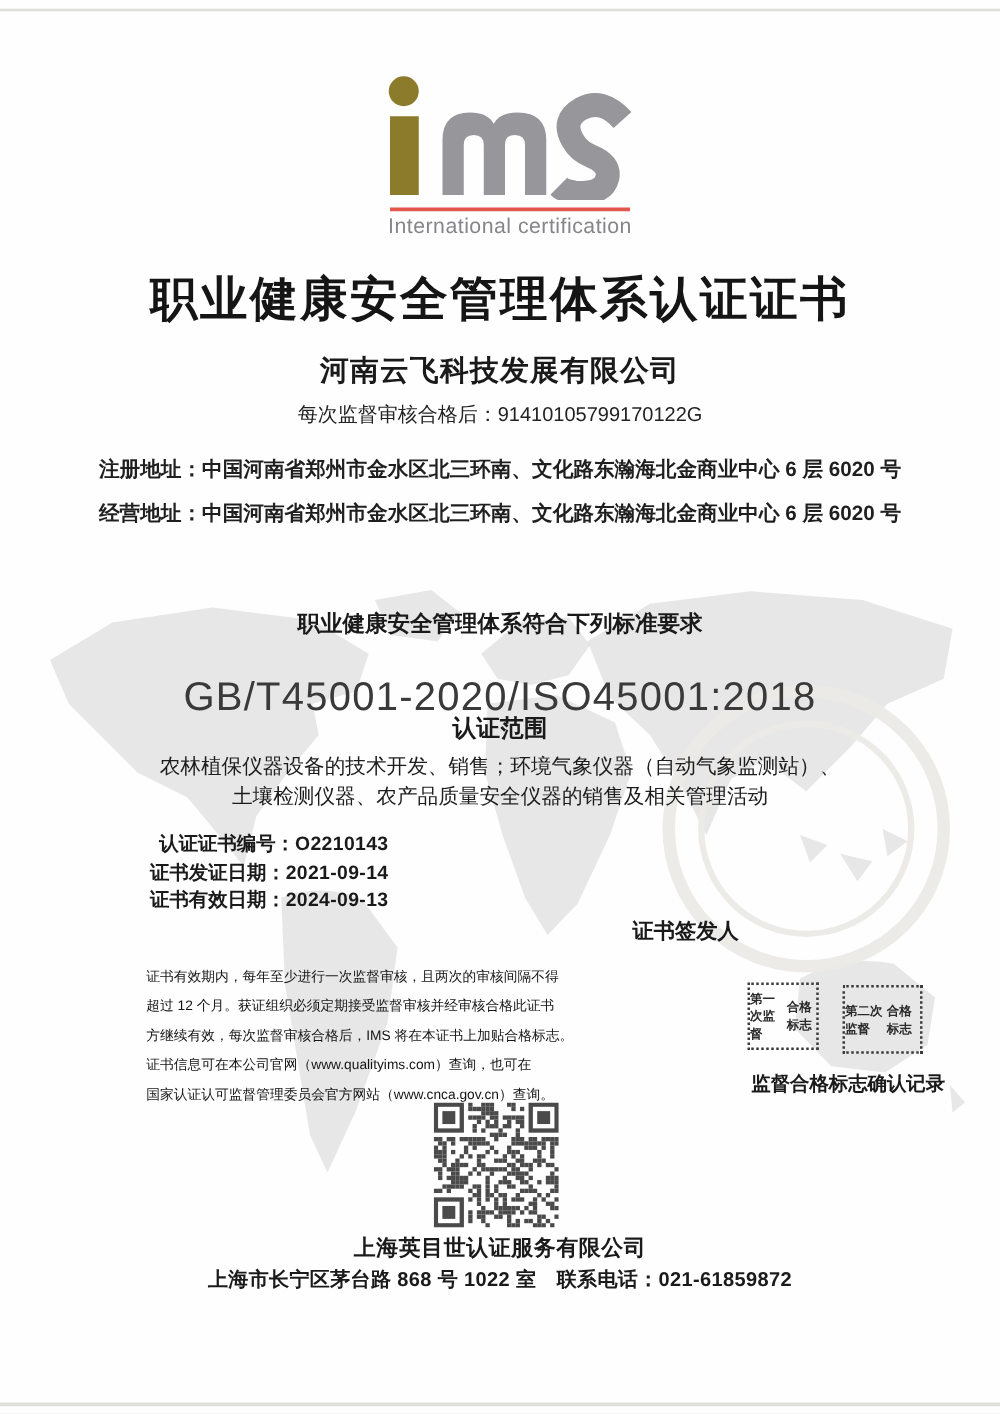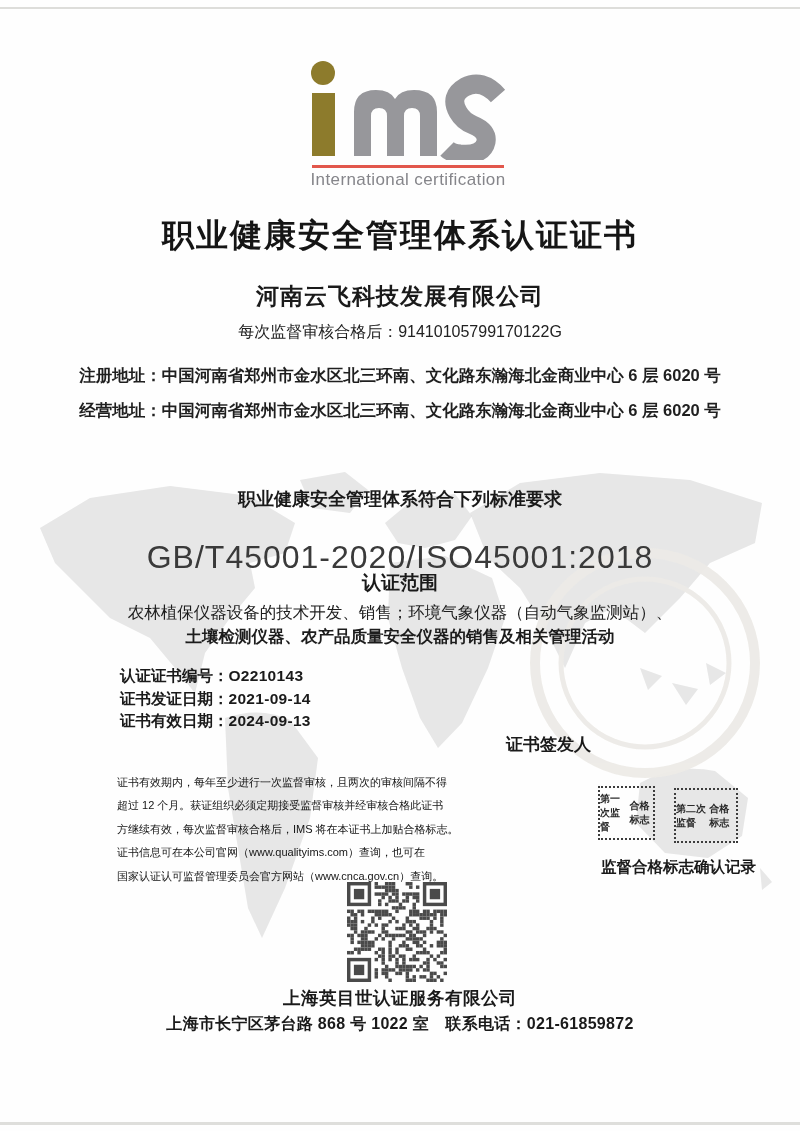--- a/index.html
+++ b/index.html
@@ -15,34 +15,34 @@
   .edge-top{top:7px;left:0;width:800px;height:2px;background:#cfcfcb;opacity:.7;}
   .edge-bottom{top:1122px;left:0;width:800px;height:3px;background:#d6d6d2;opacity:.8;}
   
   .wm{top:468px;left:0;z-index:0;}
   .content{position:absolute;inset:0;z-index:1;}
   
   .logo-wrap{top:60px;left:408px;transform:translateX(-50%);width:200px;text-align:center;}
   .logo-underline{width:192px;height:3px;background:#e2574c;margin:1px auto 2px auto;}
   .logo-tagline{font-size:17px;color:#85858a;letter-spacing:.4px;}
   
-  .cert-title{top:214px;font-size:32px;font-weight:bold;letter-spacing:2px;color:#151515;}
+  .cert-title{top:214px;font-size:38px;font-weight:bold;letter-spacing:2px;color:#151515;}
   .company-name{top:281px;font-size:23px;font-weight:bold;letter-spacing:1px;}
   .credit-line{top:322px;font-size:16px;font-weight:500;color:#222;}
   .addr-line{font-size:16.5px;font-weight:600;color:#1f1f1f;}
   .addr-1{top:365px;}
   .addr-2{top:400px;}
   .std-intro{top:487px;font-size:18px;font-weight:bold;}
   .std-code{top:539px;font-size:32px;font-weight:400;letter-spacing:1px;color:#3a3a3a;}
   .scope-title{top:570px;font-size:19px;font-weight:bold;}
   .scope-l1{top:602px;font-size:16.5px;font-weight:500;color:#1c1c1c;}
-  .scope-l2{top:626px;font-size:16.5px;font-weight:700;color:#1c1c1c;}
+  .scope-l2{top:626px;font-size:16.5px;font-weight:400;color:#1c1c1c;}
   
   .cert-info{left:120px;top:665px;font-size:15.5px;line-height:22.5px;}
-  .cert-info .row{white-space:nowrap;}
+  .cert-info .row{white-space:nowrap;text-align:right;}
   .cert-info .lbl{font-weight:bold;}
   .cert-info .val{font-weight:600;letter-spacing:.3px;}
   .signer{left:506px;top:733px;font-size:17px;font-weight:bold;}
   
   .notice{left:117px;top:771px;width:450px;font-size:11px;line-height:23.4px;font-weight:400;color:#141414;}
   
   .sup-box{border:2px dotted #3c3c3c;display:flex;flex-direction:row;justify-content:space-evenly;align-items:center;font-size:10px;font-weight:bold;color:#2a2a2a;background:transparent;}
   .sup-box-1{left:598px;top:786px;width:53px;height:50px;}
   .sup-box-2{left:674px;top:788px;width:60px;height:51px;}
   .sup-record{left:601px;top:857px;font-size:15.5px;font-weight:bold;}

